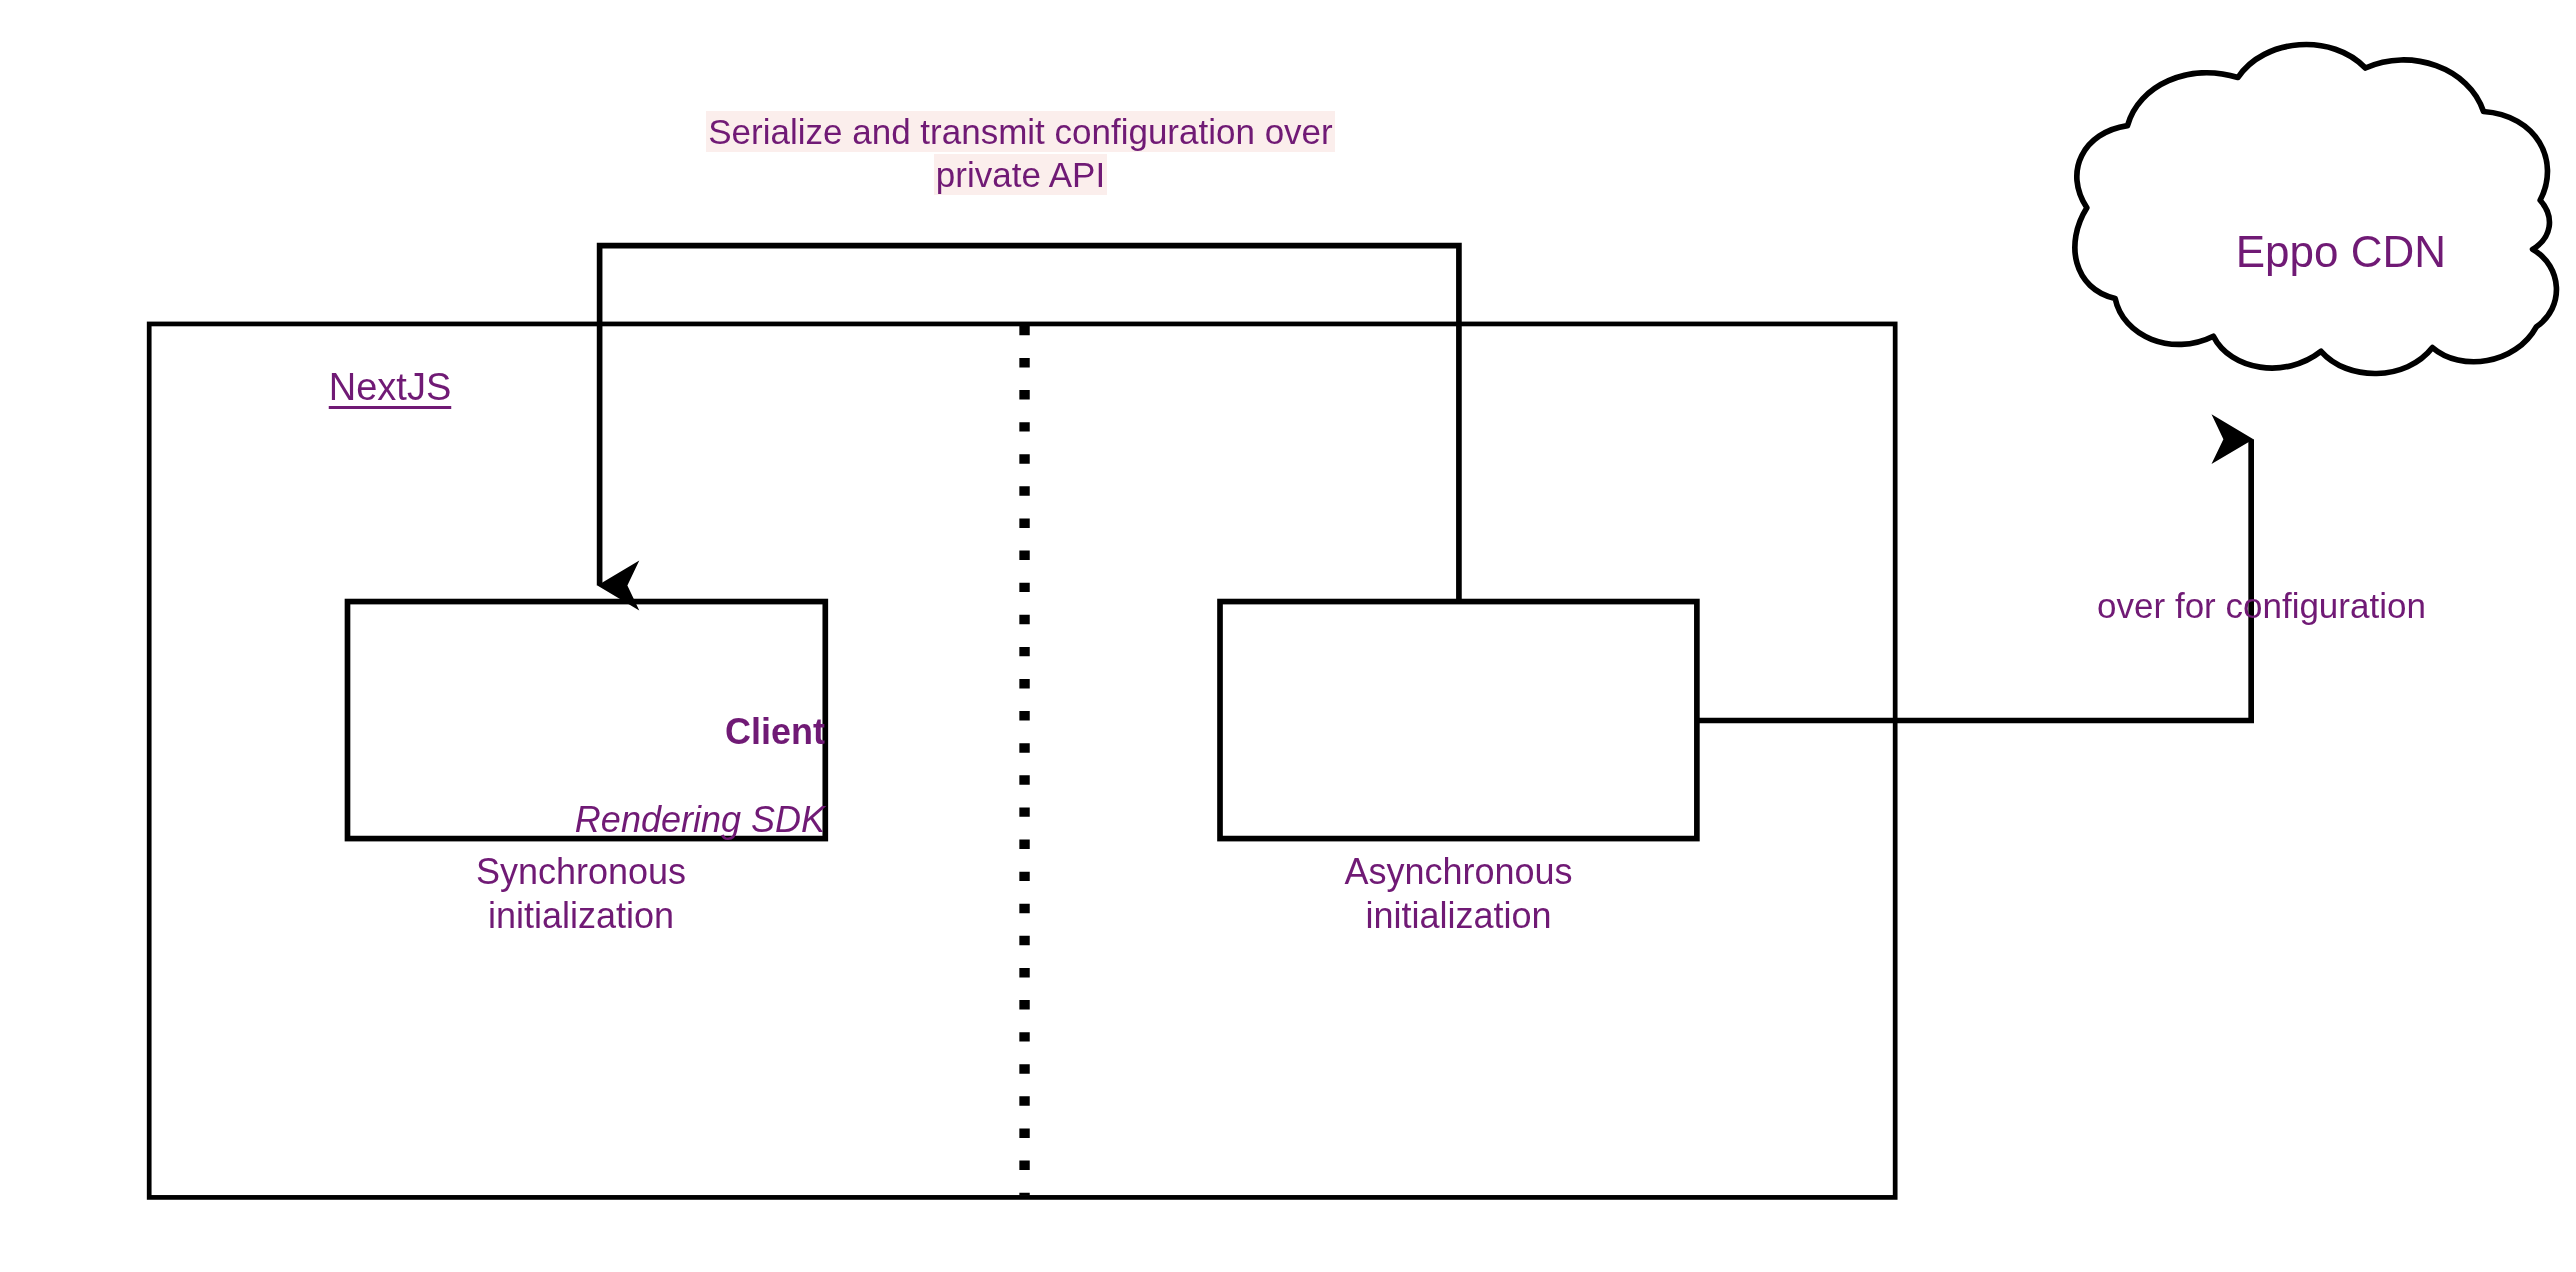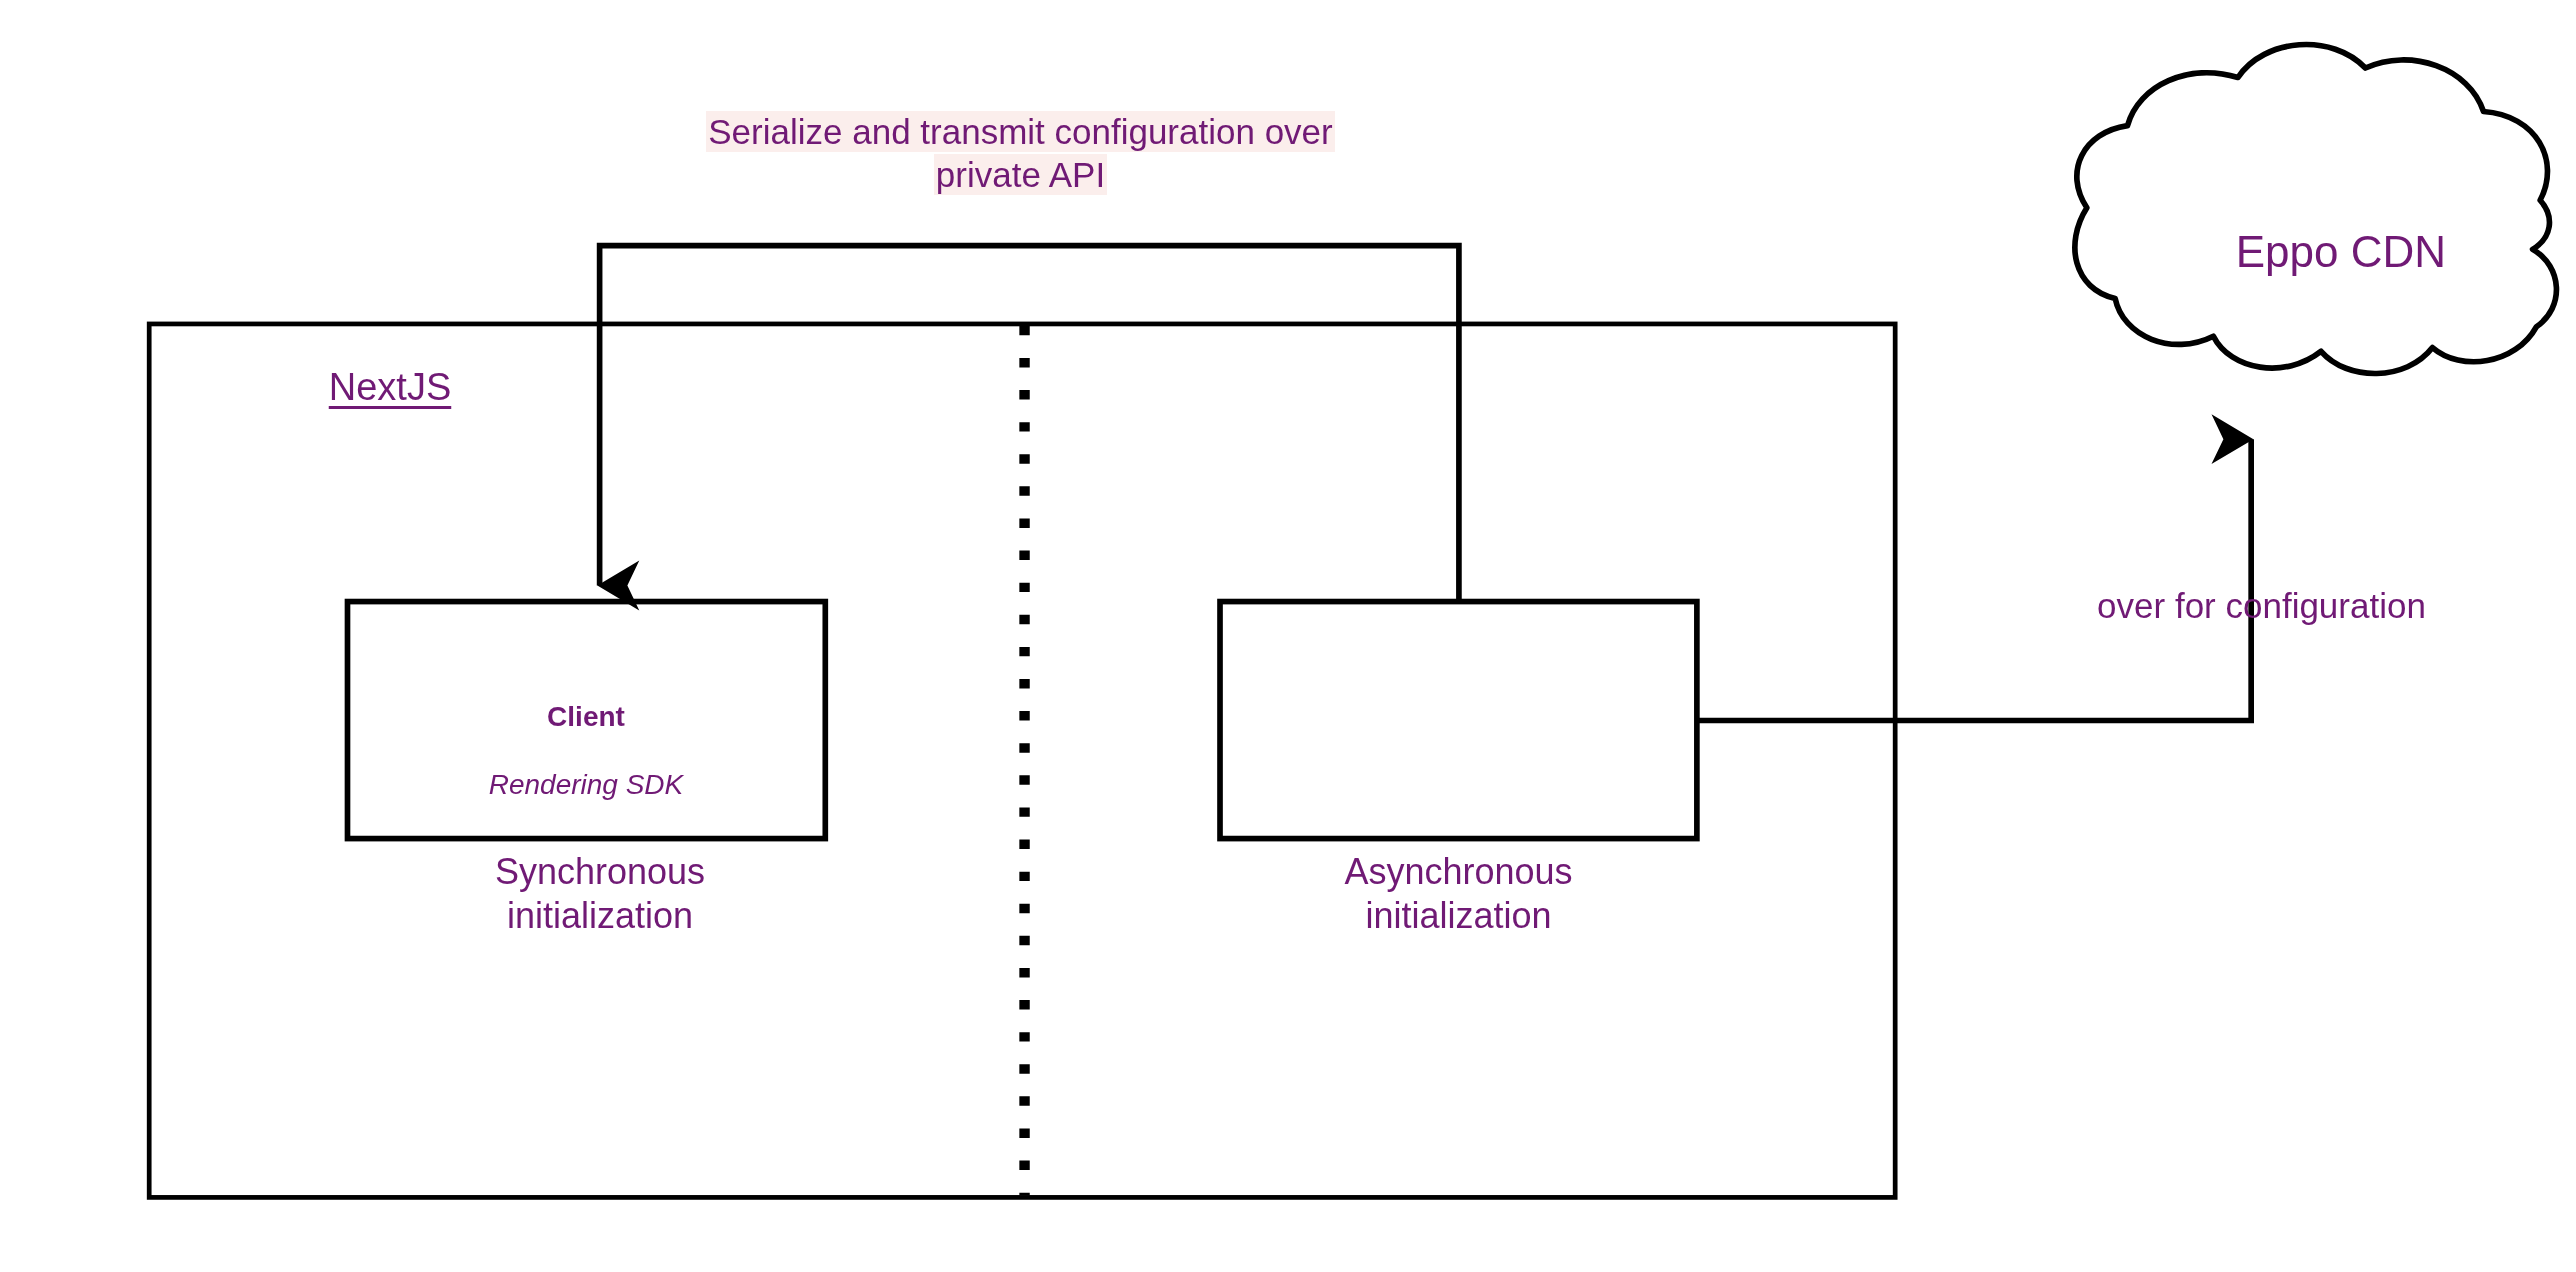--- a/index.html
+++ b/index.html
@@ -62,21 +62,22 @@
     width: 340px;
     text-align: center;
     font-size: 38px;
     text-decoration: underline;
     text-underline-offset: 5.7px;
     margin-left: 24px;
   }
 
   
   .node-text {
-    font-size: 28px;
+    font-size: 36px;
+    text-align: right;
   }
   .node-text .t1 {
     font-weight: bold;
     display: block;
   }
   .node-text .t2 {
     font-style: italic;
     display: block;
   }
   .client-node-text {
@@ -88,21 +89,21 @@
     left: 1220px;
     top: 646px;
     width: 477px;
   }
 
   
   .caption {
     font-size: 36px;
   }
   .client-caption {
-    left: 361px;
+    left: 342px;
     top: 850px;
     width: 478px;
     text-align: center;
   }
   .ssr-caption {
     left: 1220px;
     top: 850px;
     width: 477px;
   }
 

